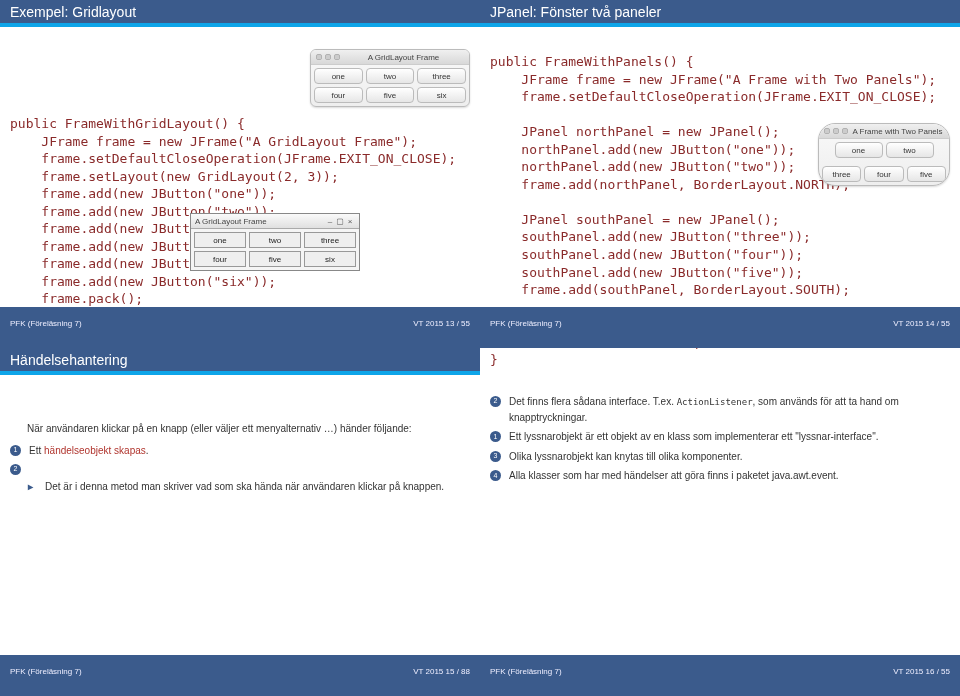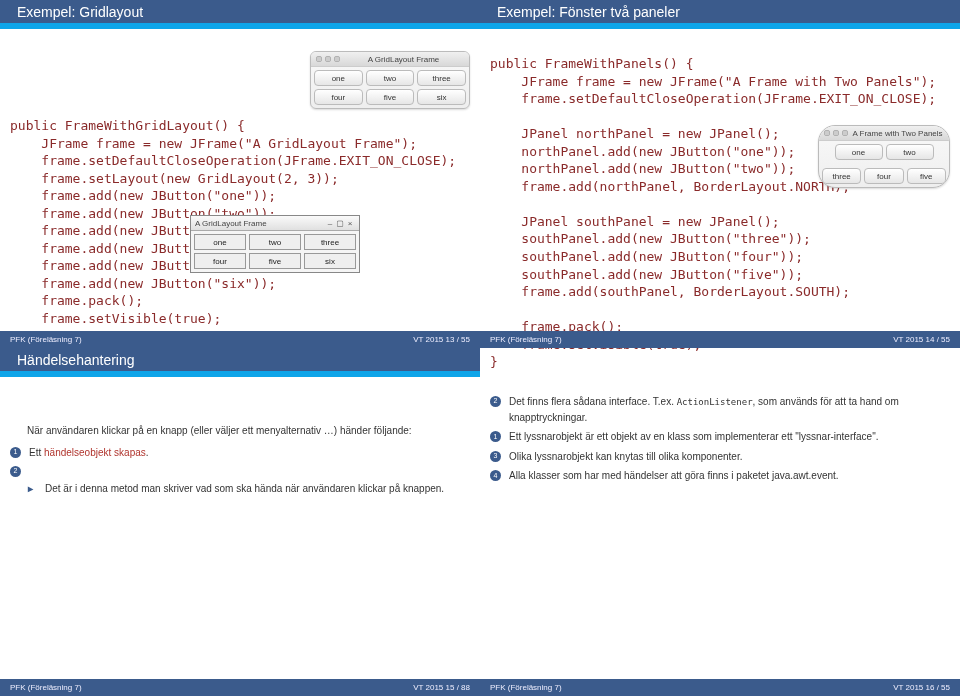--- a/index.html
+++ b/index.html
@@ -22,22 +22,22 @@
   }
   .slide {
     position: relative;
     box-sizing: border-box;
     padding: 0;
   }
   .title-band {
     background: #3b5b8c;
     color: #fff;
     font-size: 14px;
-    padding: 4px 10px 3px 17px;
-    border-bottom: 6px solid #0ea5e9;
+    padding: 4px 10px 3px 10px;
+    border-bottom: 4px solid #0ea5e9;
     font-weight: 400;
   }
   .slide-body {
     padding: 10px 10px 0 10px;
     position: relative;
     height: calc(100% - 25px - 19px);
     box-sizing: border-box;
   }
   .code {
     font-family: "Menlo", "Consolas", monospace;
@@ -48,23 +48,22 @@
   }
   .footer {
     position: absolute;
     left: 0;
     right: 0;
     bottom: 0;
     background: #3b5b8c;
     color: #eef;
     height: 17px;
     display: flex;
-    align-items: center;
     justify-content: space-between;
-    padding: 0 10px;
+    padding: 12px 10px;
     font-size: 8px;
   }
   .footer .center { flex:1; text-align:center; }
   .footer .right { text-align:right; }
   .window-mac {
     position: absolute;
     border: 1px solid #bbb;
     border-radius: 6px;
     background: linear-gradient(#f9f9f9,#eee);
     box-shadow: 0 1px 2px rgba(0,0,0,.15);
@@ -208,21 +207,21 @@
 
     </div>
     <div class="footer">
       <span>PFK (Föreläsning 7)</span>
       <span class="center"></span>
       <span class="right">VT 2015   13 / 55</span>
     </div>
   </div>
 
   <div class="slide s2a">
-    <div class="title-band">Exempel: Fönster två paneler</div>
+    <div class="title-band">JPanel: Fönster två paneler</div>
     <div class="slide-body">
 
       <div class="window-mac">
         <div class="titlebar">
           <span class="traffic"></span>
           <span class="traffic"></span>
           <span class="traffic"></span>
           <span class="win-title">A Frame with Two Panels</span>
         </div>
         <div class="btn-row" style="justify-content:center;padding-bottom:1px;">

